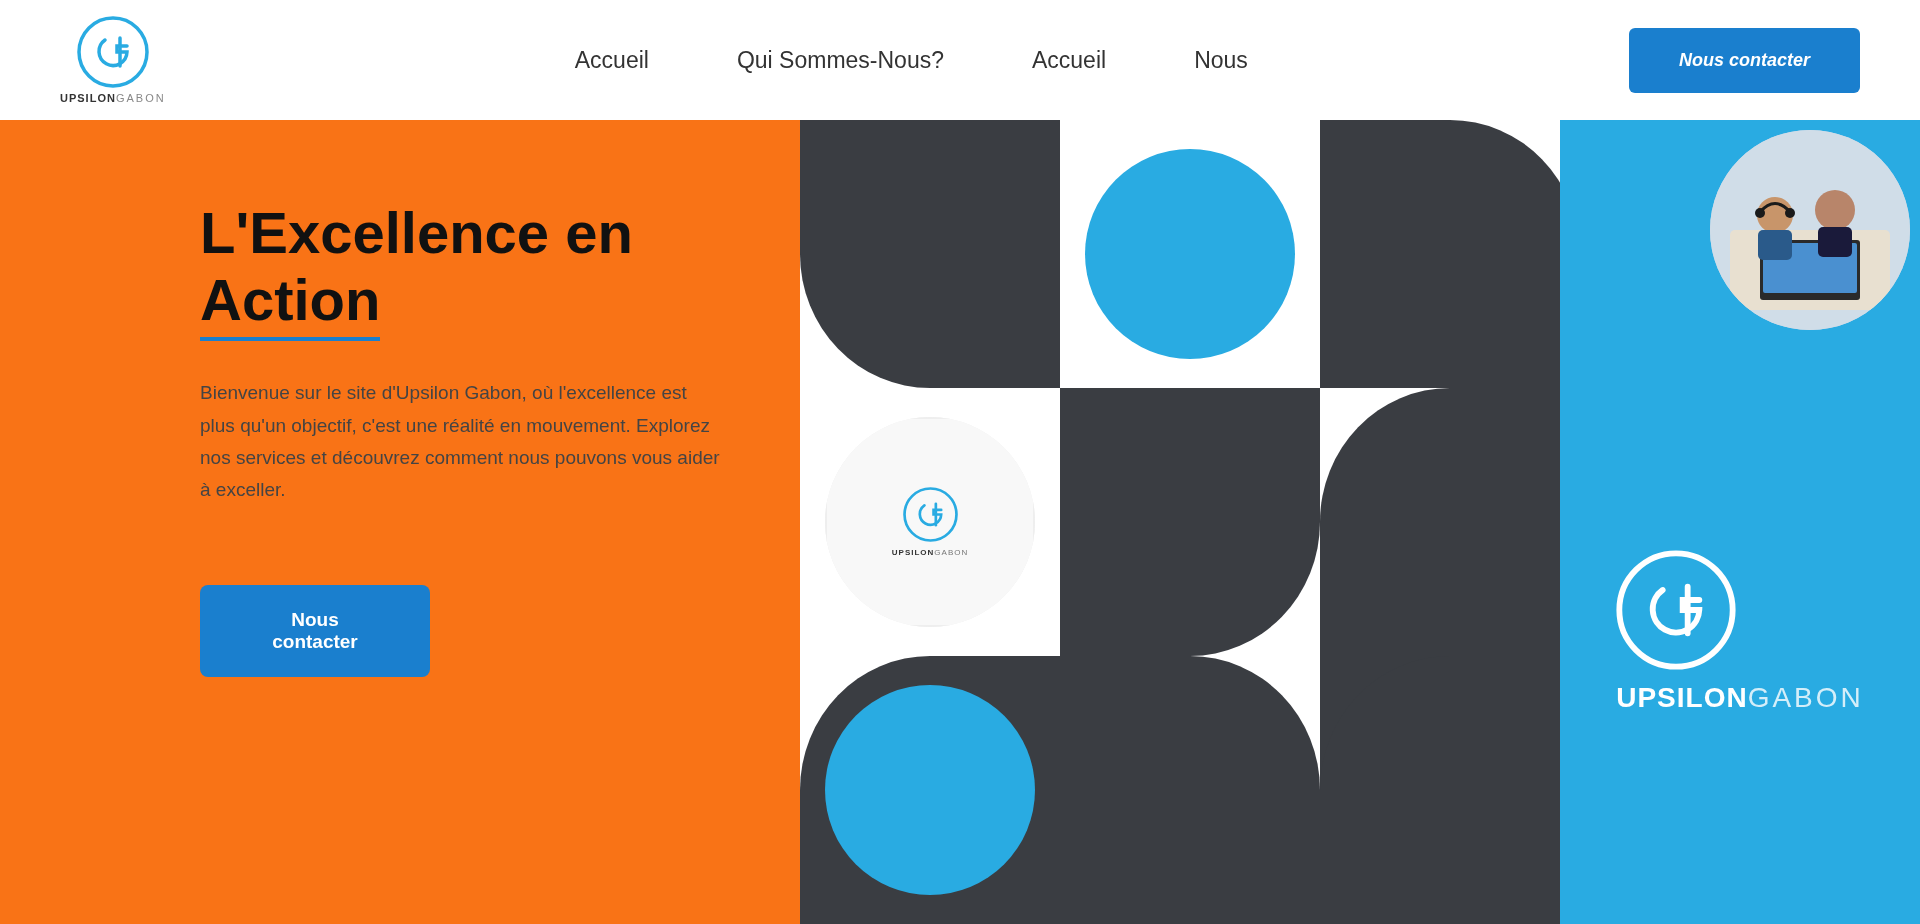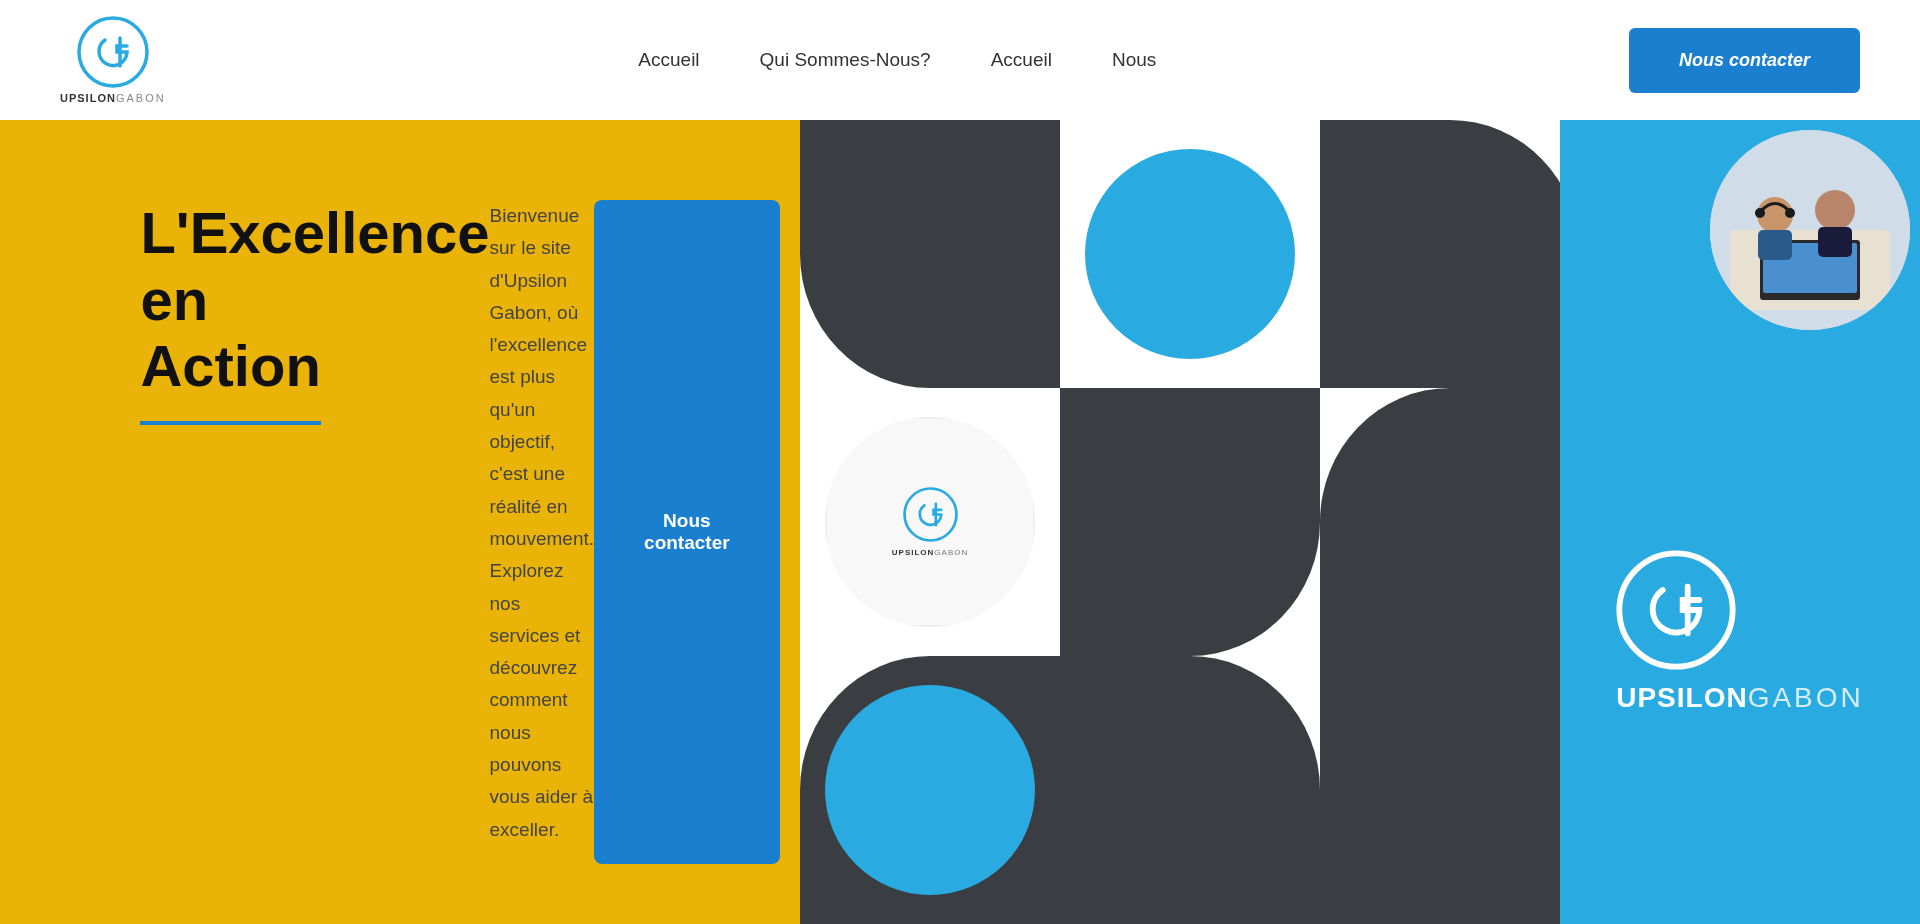--- a/index.html
+++ b/index.html
@@ -32,24 +32,25 @@
       color: #333;
       font-weight: 600;
     }
     .logo-text span { color: #888; font-weight: 400; }
     .nav-links {
       display: flex;
       gap: 60px;
       align-items: center;
     }
     .nav-link {
-      font-size: 19px;
+      font-size: 23px;
       color: #333;
       text-decoration: none;
       cursor: pointer;
+      margin-left: 28px;
     }
     .nav-cta {
       background: #1a7fce;
       color: #fff;
       font-size: 18px;
       font-weight: 700;
       font-style: italic;
       padding: 22px 50px;
       border: none;
       cursor: pointer;
@@ -61,42 +62,41 @@
       display: flex;
       height: calc(924px - 120px);
       position: relative;
     }
 
     
     .hero-left {
       width: 800px;
       padding: 80px 80px 60px 200px;
       display: flex;
-      flex-direction: row;
-      justify-content: center;
-      background: #eab308;
+      flex-direction: column;
+      background: #f97316;
     }
     .hero-title {
       font-size: 58px;
       font-weight: 900;
       color: #111;
       line-height: 1.15;
       margin-bottom: 36px;
     }
     .hero-title-underline {
       display: inline-block;
       border-bottom: 4px solid #1a7fce;
-      padding-bottom: 21px;
+      padding-bottom: 4px;
     }
     .hero-desc {
       font-size: 19px;
       color: #444;
       line-height: 1.7;
       max-width: 520px;
-      margin-bottom: 26px;
+      margin-bottom: 78px;
     }
     .hero-btn {
       background: #1a7fce;
       color: #fff;
       font-size: 19px;
       font-weight: 700;
       padding: 24px 50px;
       border: none;
       cursor: pointer;
       border-radius: 8px;

